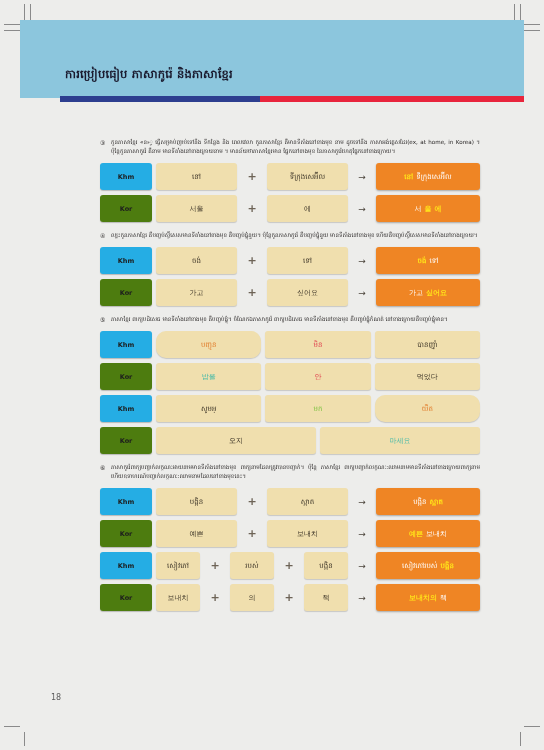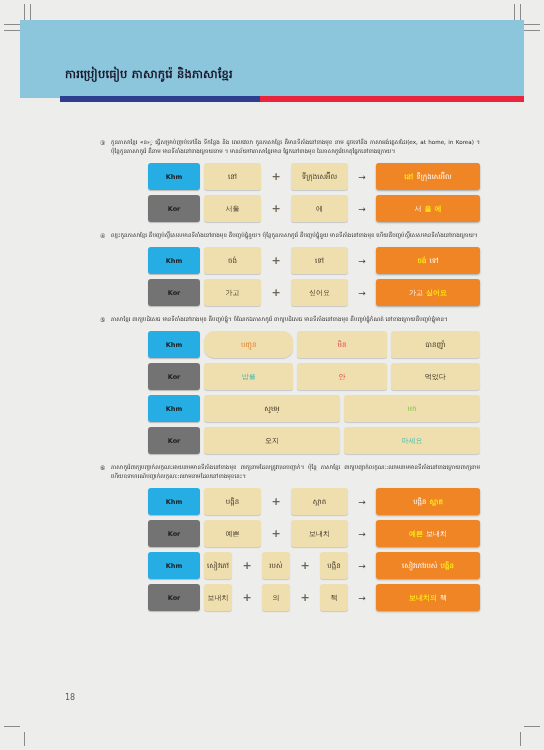--- a/index.html
+++ b/index.html
@@ -74,33 +74,33 @@
   }
   .para .marker {
     position: absolute;
     left: 0; top: 0;
     font-size: 6px;
     color: #221f1f;
   }
 
   
   .tbl { display: flex; flex-direction: column; gap: 5px; margin-bottom: 5px; }
-  .row { display: flex; align-items: stretch; gap: 4px; height: 27px; margin-left: 48px; }
+  .row { display: flex; align-items: stretch; gap: 4px; height: 27px; }
 
   .lang {
     width: 52px;
     display: flex; align-items: center; justify-content: center;
     border-radius: 3px;
     font-size: 6.5px;
     font-weight: bold;
     color: #1d1d1d;
     box-shadow: 0 1px 1px rgba(0,0,0,.22);
   }
   .lang.khm { background: #25ade4; }
-  .lang.kor { background: #737373; }
+  .lang.kor { background: #4d7c0f; }
 
   .cell {
     flex: 1;
     display: flex; align-items: center; justify-content: center;
     border-radius: 3px;
     background: #f0dfae;
     font-size: 7px;
     color: #3b3326;
     box-shadow: 0 1px 1px rgba(0,0,0,.16);
     text-align: center;
@@ -144,21 +144,21 @@
 
   
   .t-orange { color: #e07b2a; border-radius: 10px; }
   .t-red    { color: #e0404d; }
   .t-teal   { color: #3fb8a8; }
   .t-green  { color: #7ec241; }
   .t-dark   { color: #3b3326; }
 
   #pagenum {
     position: absolute;
-    left: 45px; bottom: 30px;
+    left: 31px; bottom: 30px;
     font-size: 8px;
     color: #5c5c5c;
   }
 </style>
 </head>
 <body>
 
 <div id="page">
 
   <div class="crop" style="left:4px; top:4px;">
@@ -262,20 +262,21 @@
               <div class="cell t-teal">밥을</div>
               <div class="cell t-red">안</div>
               <div class="cell t-dark">먹었다</div>
             </div>
           </div>
           <div class="tbl">
             <div class="row">
               <div class="lang khm">Khm</div>
               <div class="cell t-dark">សូមអ្</div>
               <div class="cell t-green">មក</div>
+              <div class="cell t-orange">យឺត</div>
             </div>
             <div class="row">
               <div class="lang kor">Kor</div>
               <div class="cell t-dark">오지</div>
               <div class="cell t-teal">마세요</div>
             </div>
           </div>
         </div>
         <div class="section">
           <div class="para"><span class="marker">⑥</span>ភាសាកូរ៉េពាក្យបញ្ជាក់លក្ខណៈអាយនាមមានទីតាំងនៅខាងមុខ ពាក្យនាមដែលត្រូវបានបញ្ជាក់។ ប៉ុន្តែ ភាសាខ្មែរ ពាក្យបញ្ជាក់លក្ខណៈ:ឈាមនាមមានទីតាំងនៅខាងក្រោយពាក្យនាម  ហើយឧទាហរណ៍បញ្ជាក់លក្ខណៈ:ឈាមនាមដែលនៅខាងមុខនេះ។</div>

